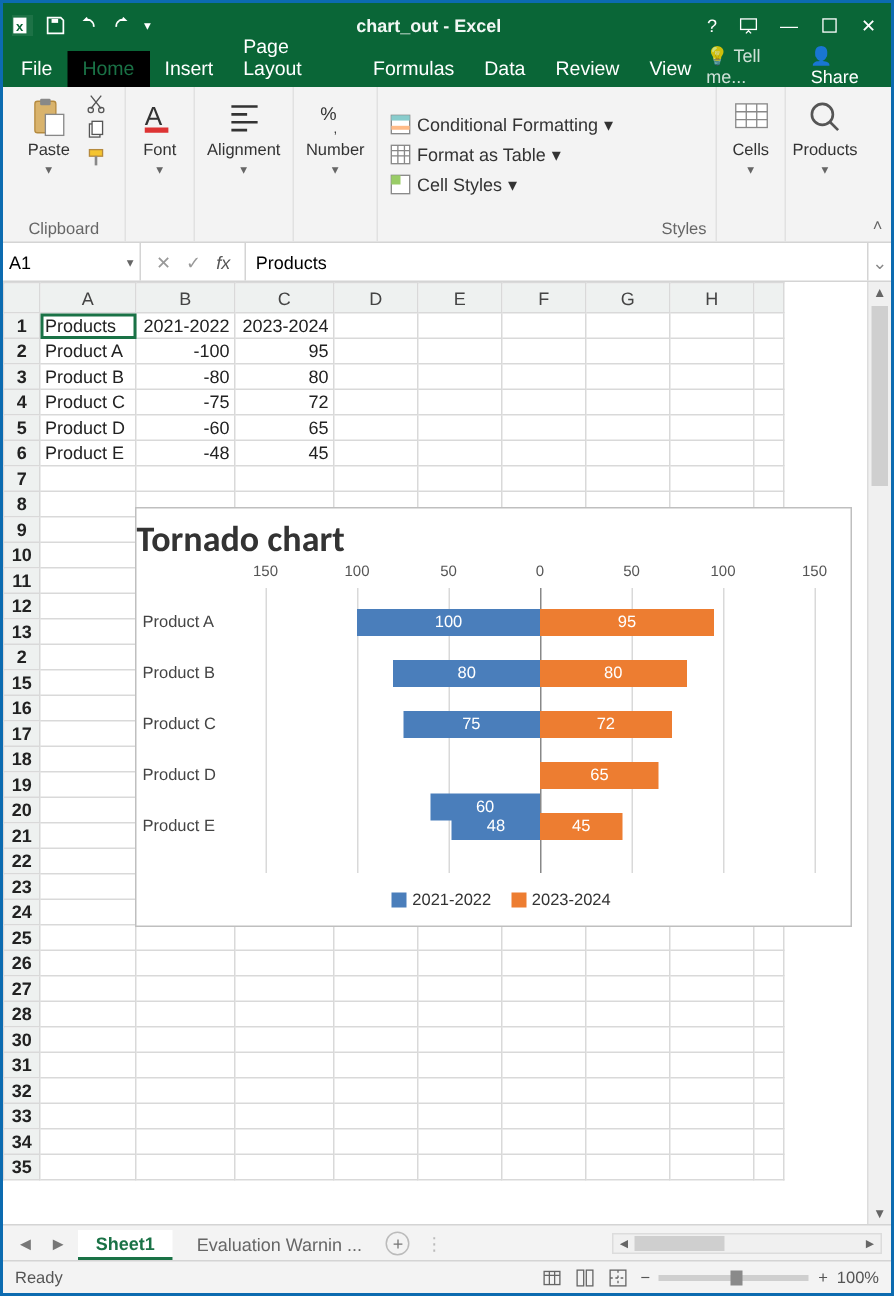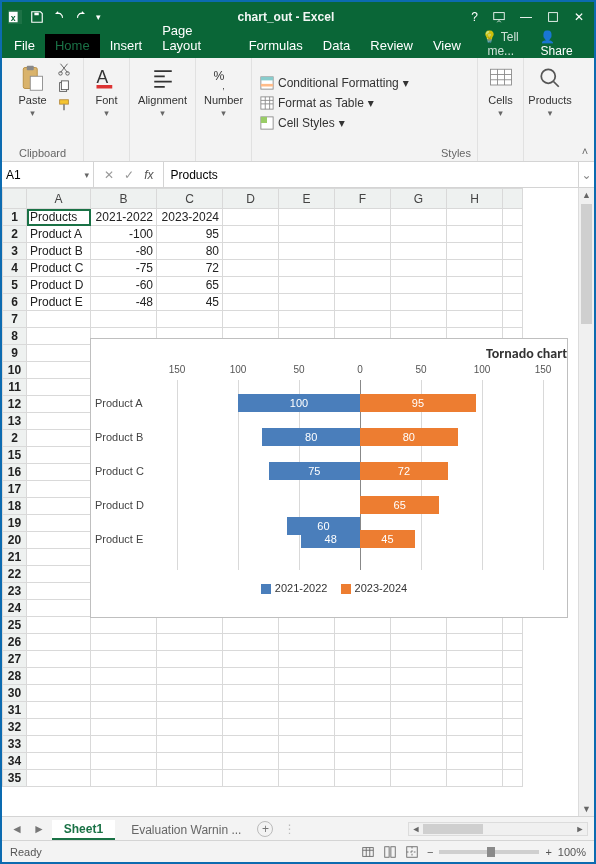--- a/index.html
+++ b/index.html
@@ -44,21 +44,21 @@
   table.sheet th, table.sheet td { border:1px solid #d9d9d9; height:17px; padding:0 3px; overflow:hidden; white-space:nowrap;}
   table.sheet thead th { background:#eef1f0; color:#444; font-weight:normal; text-align:center; height:20px;}
   table.sheet .rowhdr { background:#eef1f0; text-align:center; width:24px;}
   table.sheet thead th.corner { background:#eef1f0; width:24px;}
   .colA{width:64px}.colB{width:66px}.colC{width:66px}.colD{width:56px}.colE{width:56px}.colF{width:56px}.colG{width:56px}.colH{width:56px}
   td.num { text-align:right; }
   td.sel, th.sel { outline:2px solid #1a7246; outline-offset:-2px; background:#fff;}
   th.selh { background:#d9e8df;}
   
   .chart { position:absolute; left:88px; top:150px; width:478px; height:280px; background:#fff; border:1px solid #bfbfbf; }
-  .chart .title { text-align:right; font-weight:bold; font-size:14px; padding:6px 0 2px; color:#333; font-family: Calibri, Arial, sans-serif;}
+  .chart .title { text-align:left; font-weight:bold; font-size:24px; padding:6px 0 2px; color:#333; font-family: Calibri, Arial, sans-serif;}
   .chart .plot { position:relative; margin:0 24px 0 86px; height:190px; }
   .chart .ygrid { position:absolute; top:0; bottom:0; width:0; border-left:1px solid #d9d9d9;}
   .chart .ygrid.axis { border-left:1px solid #888;}
   .chart .xlabels { position:relative; height:16px; margin:0 24px 0 86px; font-size:10px; color:#555;}
   .chart .xlabels span { position:absolute; transform:translateX(-50%);}
   .chart .row { position:absolute; left:0; right:0; height:22px; display:flex; align-items:center;}
   .chart .row .cat { position:absolute; left:-82px; width:74px; font-size:11px; color:#444;}
   .chart .bar { position:absolute; height:18px; top:2px; color:#fff; font-size:11px; display:flex; align-items:center; }
   .chart .bar.left { background:#4a7ebb; justify-content:center;}
   .chart .bar.right { background:#ed7d31; justify-content:center;}
@@ -166,21 +166,21 @@
   <div class="tab file">File</div>
   <div class="tab active">Home</div>
   <div class="tab">Insert</div>
   <div class="tab">Page Layout</div>
   <div class="tab">Formulas</div>
   <div class="tab">Data</div>
   <div class="tab">Review</div>
   <div class="tab">View</div>
   <div class="spacer"></div>
   <div class="right">
-    <span style="opacity:.8;text-align:center;">💡 <span>Tell me...</span></span>
+    <span style="opacity:.8;">💡 <span>Tell me...</span></span>
     <span>👤 <span>Share</span></span>
   </div>
 </div>
 
 <div class="ribbon">
   <div class="ribgrp" style="width:82px">
     <div class="body">
       <div class="bigbtn">
         <span class="glyph"><svg viewBox="0 0 32 32">
               <rect x="6" y="4" width="16" height="24" rx="2" fill="#d9b36c" stroke="#b58a3e"></rect>

